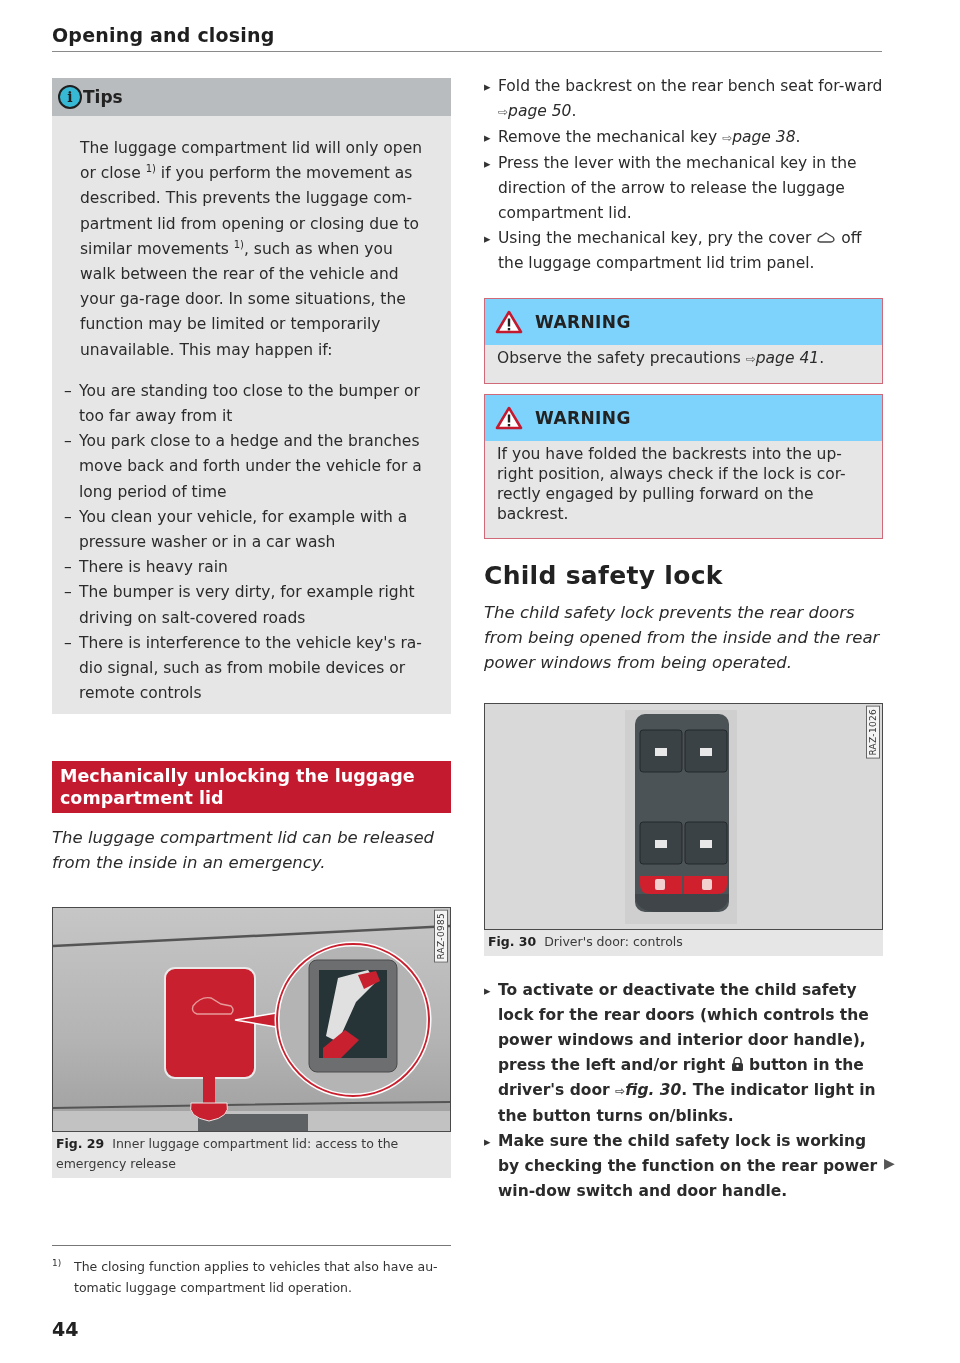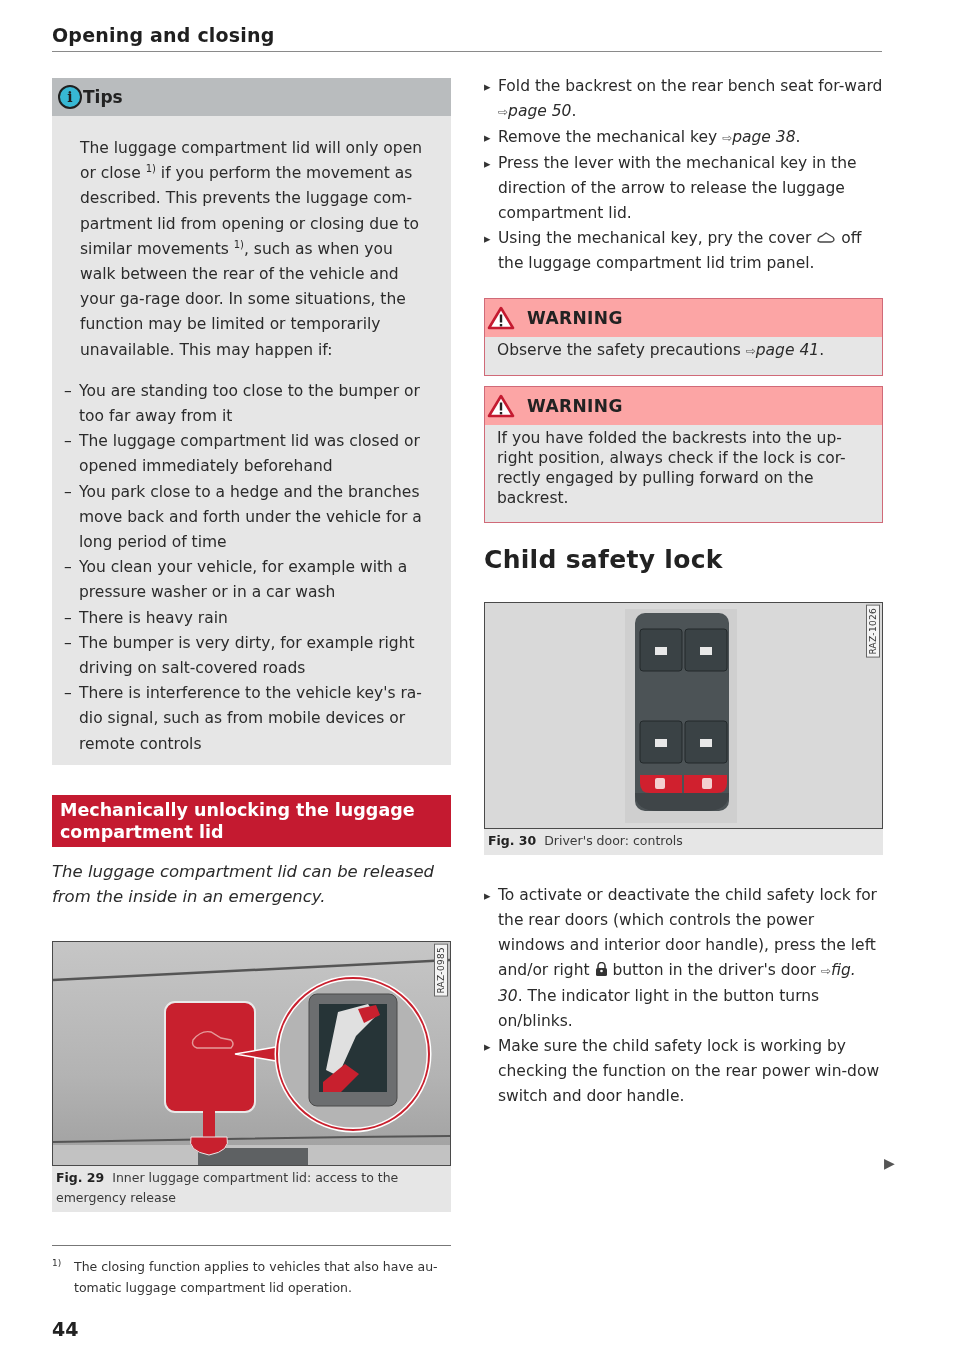--- a/index.html
+++ b/index.html
@@ -19,21 +19,21 @@
   .tips-icon { width: 24px; height: 24px; border-radius: 50%; border: 2px solid #1f1f1f; background: #37b8d4; color: #1f1f1f; font-family: "DejaVu Serif", serif; font-weight: bold; font-size: 14px; display: flex; align-items: center; justify-content: center; }
   .tips-title { margin-left: 1px; font-size: 17px; font-weight: bold; color: #222; }
   .tips-body { padding: 4px 10px 8px 12px; font-size: 15.5px; line-height: 25.2px; color: #2b2b2b; }
   .tips-body p { margin: 16px; }
   .sup { font-size: 10px; vertical-align: super; line-height: 0; }
   .dash-list { list-style: none; }
   .dash-list li { position: relative; padding-left: 15px; }
   .dash-list li::before { content: "–"; position: absolute; left: 0; top: 0; }
 
   
-  .red-heading { margin-top: 30px; background: #c41a30; color: #fff; font-size: 17.5px; font-weight: bold; line-height: 22px; padding: 4px 8px 4px 8px; }
+  .red-heading { margin-top: 47px; background: #c41a30; color: #fff; font-size: 17.5px; font-weight: bold; line-height: 22px; padding: 4px 8px 4px 8px; }
   .intro-italic { font-style: italic; font-size: 16.5px; line-height: 25px; color: #2b2b2b; margin-top: 12px; }
 
   
   .figure { border: 1px solid #4a4a4a; position: relative; overflow: hidden; }
   .fig-code { position: absolute; right: 2px; top: 2px; writing-mode: vertical-rl; transform: rotate(180deg); font-size: 9px; background: #f4f4f4; border: 1px solid #666; padding: 2px 1px; color: #333; letter-spacing: 0.3px; }
   .caption { background: #e6e6e6; font-size: 12.5px; line-height: 20px; padding: 2px 4px 4px 4px; color: #3a3a3a; }
   .caption b { color: #222; }
 
   .fig29 { margin-top: 32px; height: 225px; background: linear-gradient(#c6c6c6, #b3b3b3 60%, #9f9f9f); }
   .fig30 { margin-top: 28px; height: 227px; background: #d9d9d9; }
@@ -46,48 +46,47 @@
 
   
   .step-list { list-style: none; font-size: 15.5px; line-height: 25px; color: #2b2b2b; }
   .step-list li { position: relative; padding-left: 14px; }
   .step-list li::before { content: "\25B8"; position: absolute; left: 0; top: 0; font-size: 13px; color: #333; }
   .xref { font-style: italic; }
   .arrow { font-size: 12px; color: #555; }
 
   .warning { border: 1px solid #d06a78; background: #e6e6e6; margin-top: 22px; }
   .warning + .warning { margin-top: 10px; }
-  .warning-head { background: #fca5a5; height: 38px; display: flex; align-items: center; padding-left: 2px; }
+  .warning-head { background: #7dd3fc; height: 46px; display: flex; align-items: center; padding-left: 10px; }
   .warn-tri { width: 28px; height: 24px; }
   .warning-title { margin-left: 12px; font-size: 17px; font-weight: bold; color: #222; letter-spacing: 0.4px; }
   .warning-body { padding: 3px 12px 14px 12px; font-size: 15.5px; line-height: 20px; color: #2b2b2b; }
 
   .big-heading { font-size: 25px; font-weight: bold; color: #222; margin-top: 22px; letter-spacing: 0.3px; }
   .intro-right { font-style: italic; font-size: 16.5px; line-height: 25px; color: #2b2b2b; margin-top: 10px; }
 
-  .steps2 { margin-top: 28px; }
+  .steps2 { margin-top: 22px; font-weight: bold; }
   .cont-arrow { position: absolute; left: 884px; top: 1155px; font-size: 14px; color: #555; }
 </style>
 </head>
 <body>
 
 <div class="header-title">Opening and closing</div>
 <div class="header-rule"></div>
 
 <div class="col col-left">
   <div class="tips-box">
     <div class="tips-head">
       <span class="tips-icon">i</span>
       <span class="tips-title">Tips</span>
     </div>
     <div class="tips-body">
       <p><span>The luggage compartment lid will only open or close </span><span class="sup">1)</span><span> if you perform the movement as described. This prevents the luggage com-partment lid from opening or closing due to similar movements </span><span class="sup">1)</span><span>, such as when you walk between the rear of the vehicle and your ga-rage door. In some situations, the function may be limited or temporarily unavailable. This may happen if:</span></p>
       <ul class="dash-list">
         <li>You are standing too close to the bumper or too far away from it</li>
-        <li>The luggage compartment lid was closed or opened immediately beforehand</li>
         <li>You park close to a hedge and the branches move back and forth under the vehicle for a long period of time</li>
         <li>You clean your vehicle, for example with a pressure washer or in a car wash</li>
         <li>There is heavy rain</li>
         <li>The bumper is very dirty, for example right driving on salt-covered roads</li>
         <li>There is interference to the vehicle key's ra-dio signal, such as from mobile devices or remote controls</li>
       </ul>
     </div>
   </div>
 
   <div class="red-heading">Mechanically unlocking the luggage compartment lid</div>
@@ -152,20 +151,21 @@
           <path d="M14 2 L26 22 H2 Z" fill="#ffffff" stroke="#c41a30" stroke-width="2.6" stroke-linejoin="round"></path>
           <rect x="12.8" y="8.5" width="2.4" height="8" fill="#222"></rect>
           <rect x="12.8" y="18" width="2.4" height="2.4" fill="#222"></rect>
         </svg>
       <span class="warning-title">WARNING</span>
     </div>
     <div class="warning-body">If you have folded the backrests into the up-right position, always check if the lock is cor-rectly engaged by pulling forward on the backrest.</div>
   </div>
 
   <div class="big-heading">Child safety lock</div>
+  <div class="intro-right">The child safety lock prevents the rear doors from being opened from the inside and the rear power windows from being operated.</div>
 
   <div class="figure fig30">
     <svg width="399" height="227" viewBox="0 0 399 227">
       <rect x="140" y="6" width="112" height="214" fill="#cfcfcf"></rect>
       <rect x="150" y="10" width="94" height="198" rx="10" fill="#4c5356"></rect>
       <path d="M150 190 q0 18 24 18 h46 q24 0 24 -18 z" fill="#3f4548"></path>
       <rect x="155" y="26" width="42" height="42" rx="3" fill="#3a4245" stroke="#22282a"></rect>
       <rect x="200" y="26" width="42" height="42" rx="3" fill="#3a4245" stroke="#22282a"></rect>
       <rect x="155" y="118" width="42" height="42" rx="3" fill="#3a4245" stroke="#22282a"></rect>
       <rect x="200" y="118" width="42" height="42" rx="3" fill="#3a4245" stroke="#22282a"></rect>

